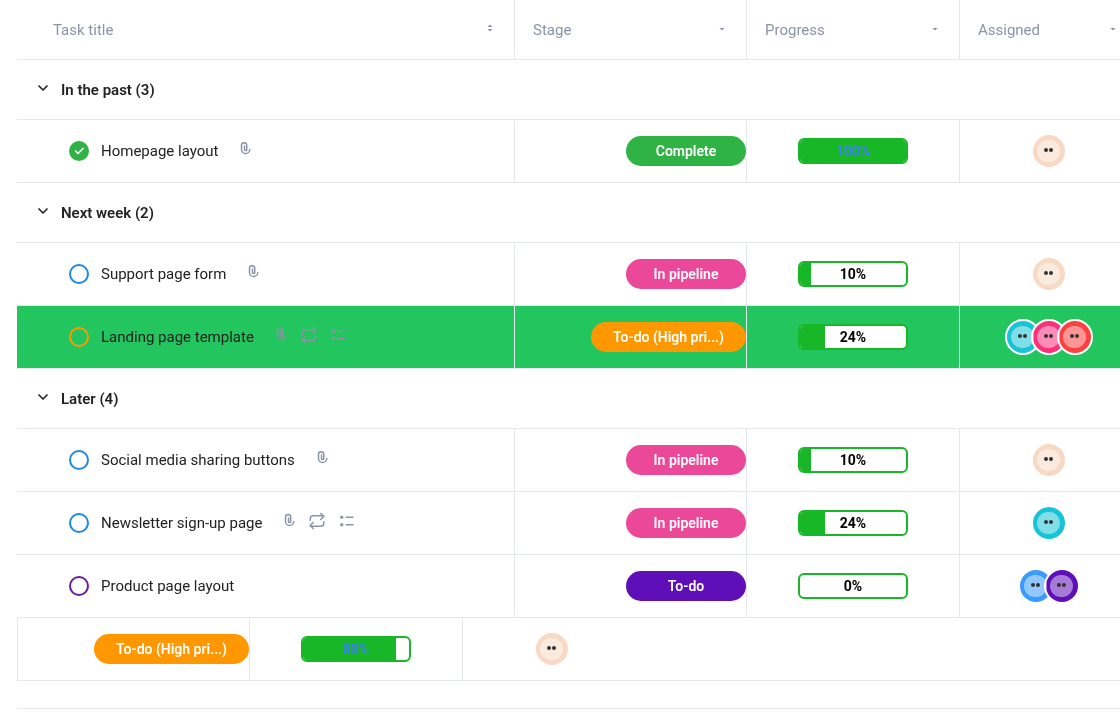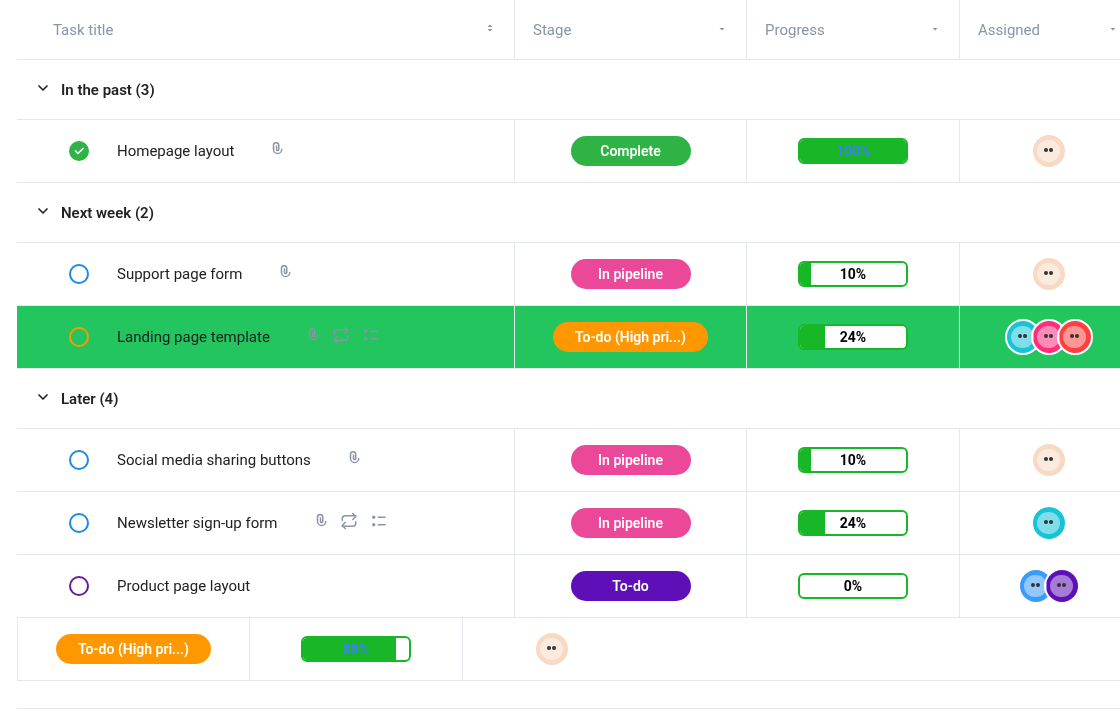--- a/index.html
+++ b/index.html
@@ -10,21 +10,21 @@
     width: 1120px;
   }
   .table { width: 1120px; margin-left: 17px; }
   .header-row {
     display: flex;
     align-items: center;
     height: 60px;
     border-bottom: 1px solid #e4e7eb;
   }
   .col-title { flex: 0 0 497px; display:flex; align-items:center; padding-left: 36px; }
-  .col-stage { flex: 0 0 232px; display:flex; justify-content:center; align-items:center; position:relative; border-left: 1px solid #e4e7eb; height:100%; }
+  .col-stage { flex: 0 0 232px; display:flex; justify-content:flex-end; align-items:center; position:relative; border-left: 1px solid #e4e7eb; height:100%; }
   .col-progress { flex: 0 0 213px; display:flex; justify-content:center; align-items:center; position:relative; border-left: 1px solid #e4e7eb; height:100%;gap:33px; }
   .col-assigned { flex: 0 0 178px; display:flex; justify-content:center; align-items:center; position:relative; border-left: 1px solid #e4e7eb; height:100%; }
   .header-row .col-title,
   .header-row .col-stage,
   .header-row .col-progress,
   .header-row .col-assigned {
     color: #8a94a6;
     font-size: 15px;
     justify-content: flex-start;
     padding-left: 18px;
@@ -53,21 +53,21 @@
   .group-header-row svg { width:16px; height:16px; color:#222; }
 
   .task-row {
     display: flex;
     align-items: stretch;
     height: 63px;
     border-bottom: 1px solid #e4e7eb;
     font-size: 15px;
   }
   .task-row.selected { background: #22c55e; }
-  .task-row .col-title { padding-left: 52px; gap: 28px; }
+  .task-row .col-title { padding-left: 52px; gap: 12px; }
   .task-row .title-text { font-weight: 400; color:#222; }
 
   .status-circle {
     width: 20px; height: 20px; border-radius: 50%;
     display:flex; align-items:center; justify-content:center;
     flex-shrink: 0;
   }
   .status-complete { background: #2fb344; }
   .status-complete svg { width:12px; height:12px; color:#fff; }
   .status-blue { border: 2.5px solid #1e88e5; }
@@ -341,21 +341,21 @@
           <div class="avatars">
             <div class="avatar av-peach">
               <div class="face"></div>
             </div>
           </div>
         </div>
       </div>
       <div class="task-row">
         <div class="col-title">
           <span class="status-circle status-blue"></span>
-          <span class="title-text">Newsletter sign-up form</span>
+          <span class="title-text">Newsletter sign-up page</span>
           <span class="task-icons">
             <span><svg>
                 <use href="#i-attachment"></use>
               </svg></span>
             <span><svg>
                 <use href="#i-recurring"></use>
               </svg></span>
             <span><svg>
                 <use href="#i-subtasks"></use>
               </svg></span>

